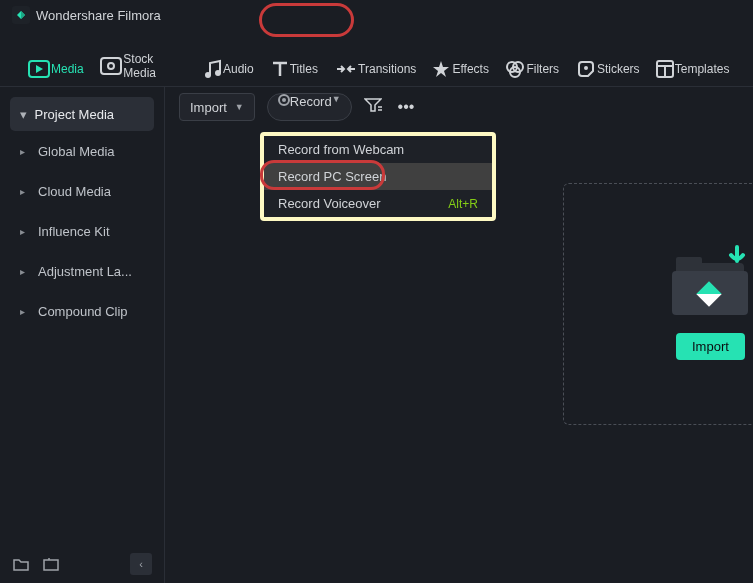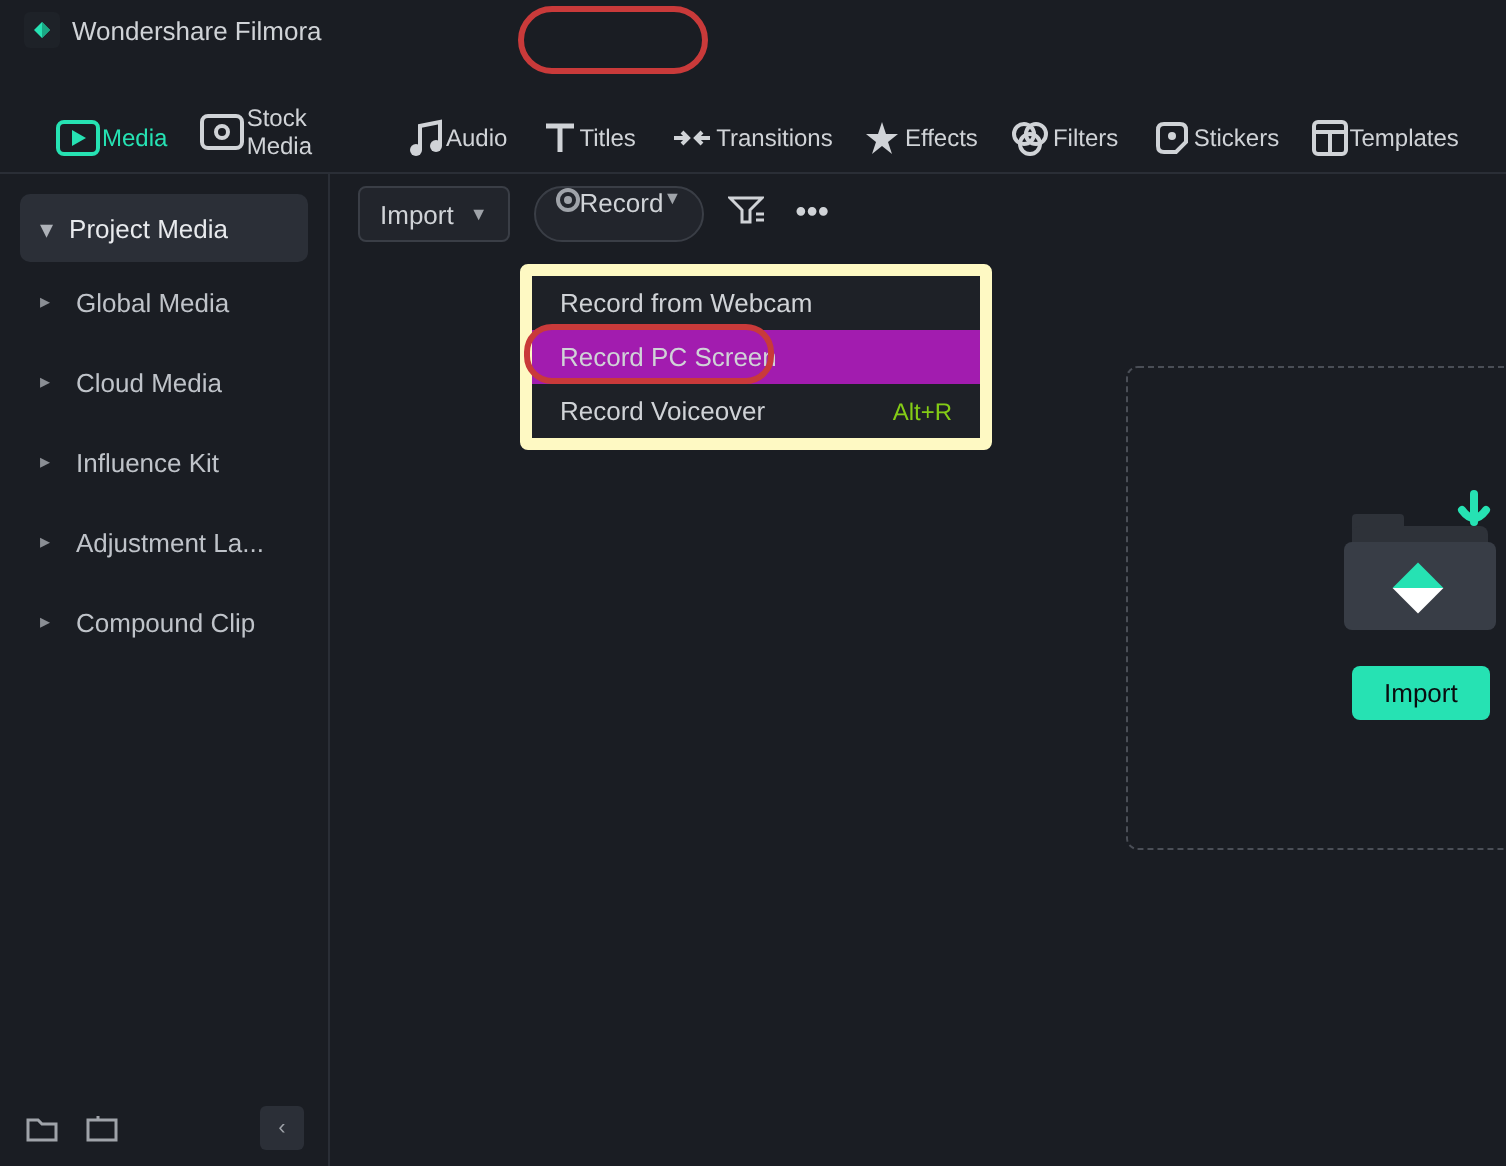--- a/index.html
+++ b/index.html
@@ -39,23 +39,23 @@
 .dropdown-btn { height: 28px; border: 1px solid #3a3e46; border-radius: 4px; display: flex; align-items: center; padding: 0 10px; gap: 8px; font-size: 13px; color: #d0d3d7; cursor: pointer; background: #22252c; }
 .dropdown-btn .chev { font-size: 9px; color: #9fa3a9; }
 .record-btn { display: flex; align-items: flex-start; gap: 0; border-radius: 14px; }
 .record-btn .rec-dot { width: 12px; height: 12px; border: 2px solid #9fa3a9; border-radius: 50%; display: flex; align-items: center; justify-content: center; }
 .record-btn .rec-dot::after { content: ''; width: 4px; height: 4px; background: #9fa3a9; border-radius: 50%; }
 .highlight-ring { position: absolute; border: 3px solid #c93a3a; border-radius: 18px; pointer-events: none; }
 .ring1 { left: 259px; top: 3px; width: 95px; height: 34px; }
 .subbar-right { margin-left: auto; display: flex; align-items: center; gap: 16px; }
 .subbar-right .ic { color: #d0d3d7; font-size: 16px; }
 
-.menu-popup { position: absolute; left: 260px; top: 132px; width: 236px; background: #1e2127; border: 6px solid #fef9c3; border-radius: 4px; z-index: 10; overflow: visible; }
+.menu-popup { position: absolute; left: 260px; top: 132px; width: 236px; background: #1e2127; border: 4px solid #fef9c3; border-radius: 4px; z-index: 10; overflow: visible; }
 .menu-popup .mi { display: flex; align-items: center; height: 27px; padding: 0 14px; font-size: 13px; color: #d0d3d7; cursor: pointer; position: relative; }
-.menu-popup .mi.hover { background: #a21caf; }
+.menu-popup .mi.hover { background: #404040; }
 .menu-popup .mi .shortcut { margin-left: auto; color: #84cc16; font-size: 12px; }
 .ring2 { position: absolute; left: -4px; top: 24px; width: 125px; height: 30px; border: 3px solid #c93a3a; border-radius: 14px; pointer-events: none; }
 
 .content { flex: 1; position: relative; }
 .dropzone { position: absolute; left: 135px; top: 96px; width: 294px; height: 242px; border: 1px dashed #4a4e56; border-radius: 6px; display: flex; flex-direction: column; align-items: center; justify-content: center; gap: 14px; }
 .folder-illus { width: 80px; height: 70px; position: relative; }
 .folder-back { position: absolute; left: 6px; top: 14px; width: 68px; height: 48px; background: #2e3239; border-radius: 4px; }
 .folder-front { position: absolute; left: 2px; top: 22px; width: 76px; height: 44px; background: #383d46; border-radius: 4px; }
 .folder-tab { position: absolute; left: 6px; top: 8px; width: 26px; height: 10px; background: #2e3239; border-radius: 2px 2px 0 0; }
 .folder-diamond { position: absolute; left: 30px; top: 36px; width: 18px; height: 18px; transform: rotate(45deg); background: linear-gradient(135deg, #26e2b3 50%, #ffffff 50%); }

